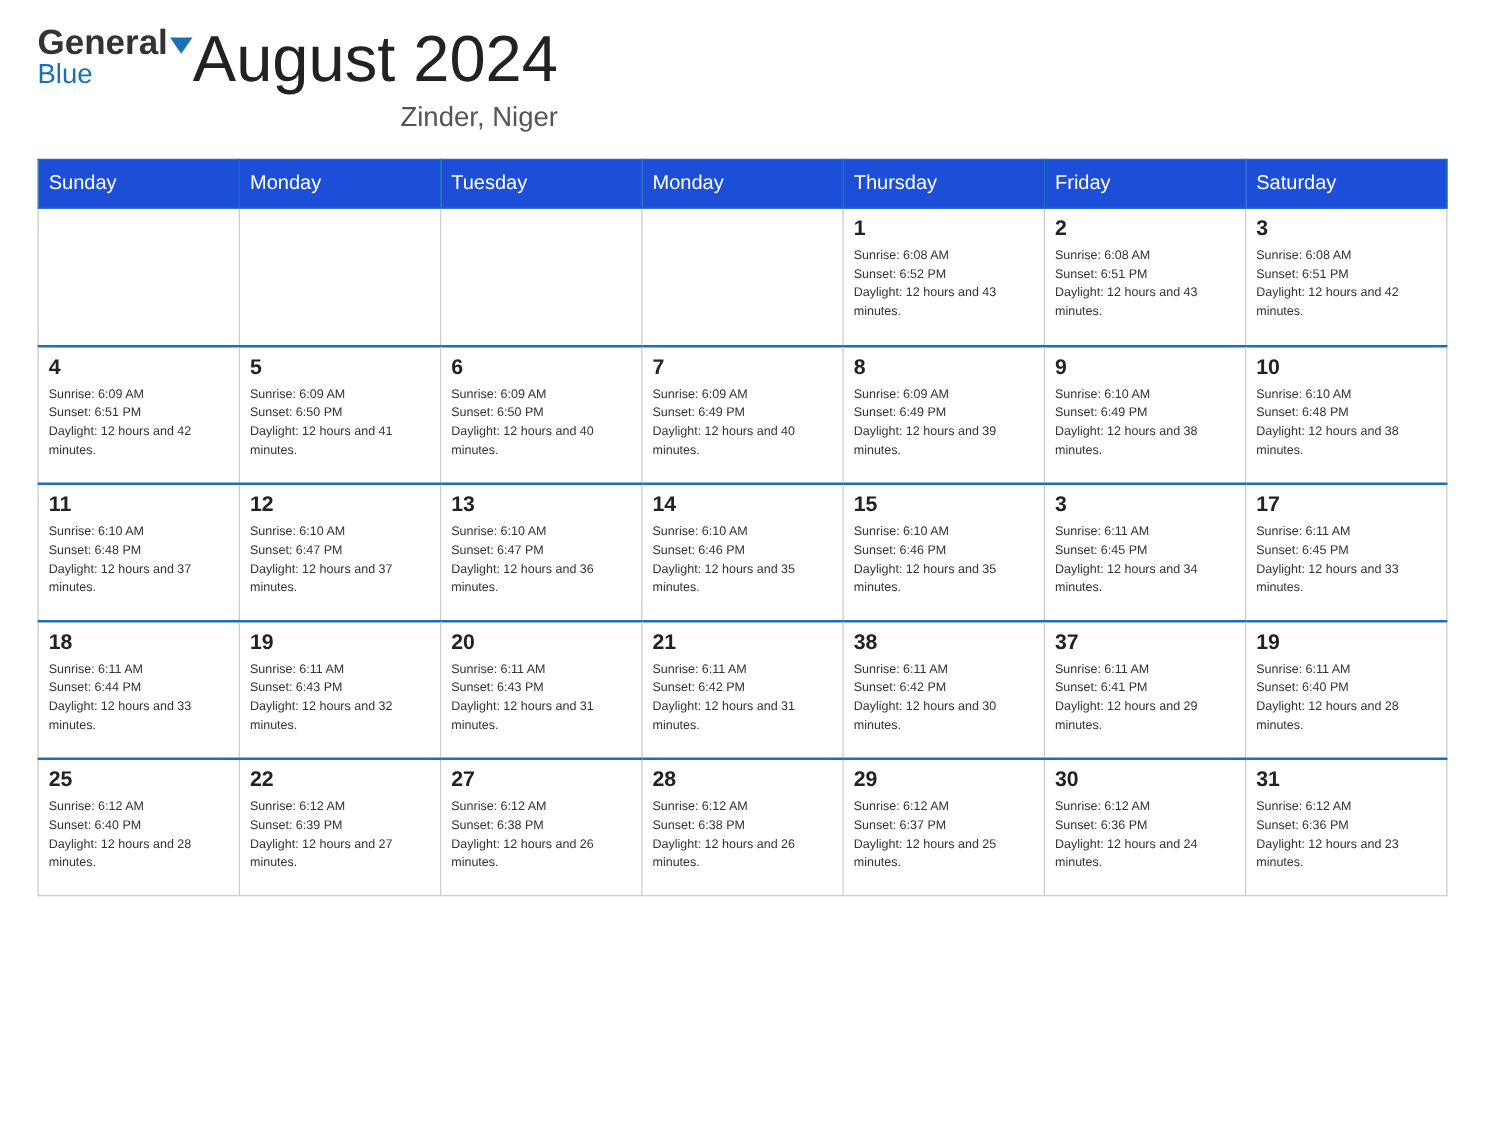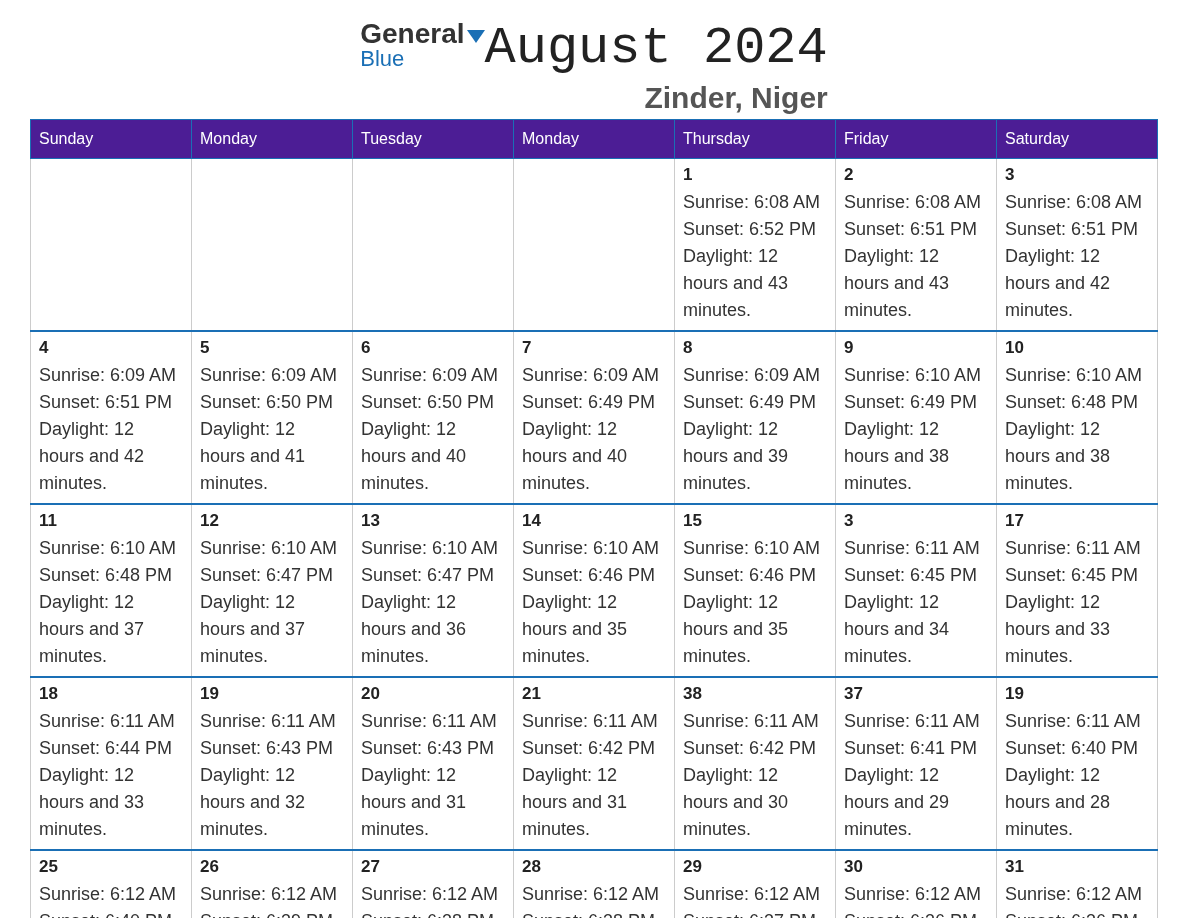--- a/index.html
+++ b/index.html
@@ -5,23 +5,23 @@
     * { margin: 0; padding: 0; box-sizing: border-box; }
     body {
       font-family: Arial, sans-serif;
       background: #fff;
       width: 1188px;
       min-height: 918px;
       padding: 20px 30px;
     }
     .header {
       display: flex;
-      justify-content: center;
+      justify-content: flex-start;
       align-items: flex-start;
-      margin-bottom: 4px;
+      margin-bottom: 20px;
     }
     .logo {
       display: flex;
       flex-direction: column;
       align-items: flex-start;
     }
     .logo-text {
       font-size: 28px;
       font-weight: bold;
       color: #333;
@@ -34,35 +34,33 @@
       margin-top: -2px;
     }
     .title-section {
       text-align: right;
     }
     .month-title {
       font-size: 52px;
       font-weight: 300;
       color: #222;
       line-height: 1.1;
-      font-family: Liberation Mono, monospace;
     }
     .location {
-      font-size: 30px;
+      font-size: 22px;
       color: #555;
       margin-top: 4px;
-      font-weight: bold;
     }
     .calendar-table {
       width: 100%;
       border-collapse: collapse;
       table-layout: fixed;
     }
     .calendar-table th {
-      background-color: #4c1d95;
+      background-color: #1d4ed8;
       color: #fff;
       font-size: 16px;
       font-weight: normal;
       padding: 10px 8px;
       text-align: left;
       border: 1px solid #1a6fb5;
     }
     .calendar-table td {
       border: 1px solid #ccc;
       vertical-align: top;
@@ -72,21 +70,21 @@
       color: #333;
     }
     .day-number {
       font-size: 17px;
       font-weight: bold;
       color: #222;
       margin-bottom: 4px;
       display: block;
     }
     .day-info {
-      font-size: 18px;
+      font-size: 10px;
       line-height: 1.5;
       color: #333;
     }
     .empty-cell {
       background: #fff;
     }
     .row-top-border td {
       border-top: 2px solid #1a6fb5;
     }
   </style>
@@ -227,21 +225,21 @@
           <span class="day-number">19</span>
           <div class="day-info">Sunrise: 6:11 AM<br>Sunset: 6:40 PM<br>Daylight: 12 hours and 28 minutes.</div>
         </td>
       </tr>
       <tr class="row-top-border">
         <td>
           <span class="day-number">25</span>
           <div class="day-info">Sunrise: 6:12 AM<br>Sunset: 6:40 PM<br>Daylight: 12 hours and 28 minutes.</div>
         </td>
         <td>
-          <span class="day-number">26</span>
+          <span class="day-number">22</span>
           <div class="day-info">Sunrise: 6:12 AM<br>Sunset: 6:39 PM<br>Daylight: 12 hours and 27 minutes.</div>
         </td>
         <td>
           <span class="day-number">27</span>
           <div class="day-info">Sunrise: 6:12 AM<br>Sunset: 6:38 PM<br>Daylight: 12 hours and 26 minutes.</div>
         </td>
         <td>
           <span class="day-number">28</span>
           <div class="day-info">Sunrise: 6:12 AM<br>Sunset: 6:38 PM<br>Daylight: 12 hours and 26 minutes.</div>
         </td>

